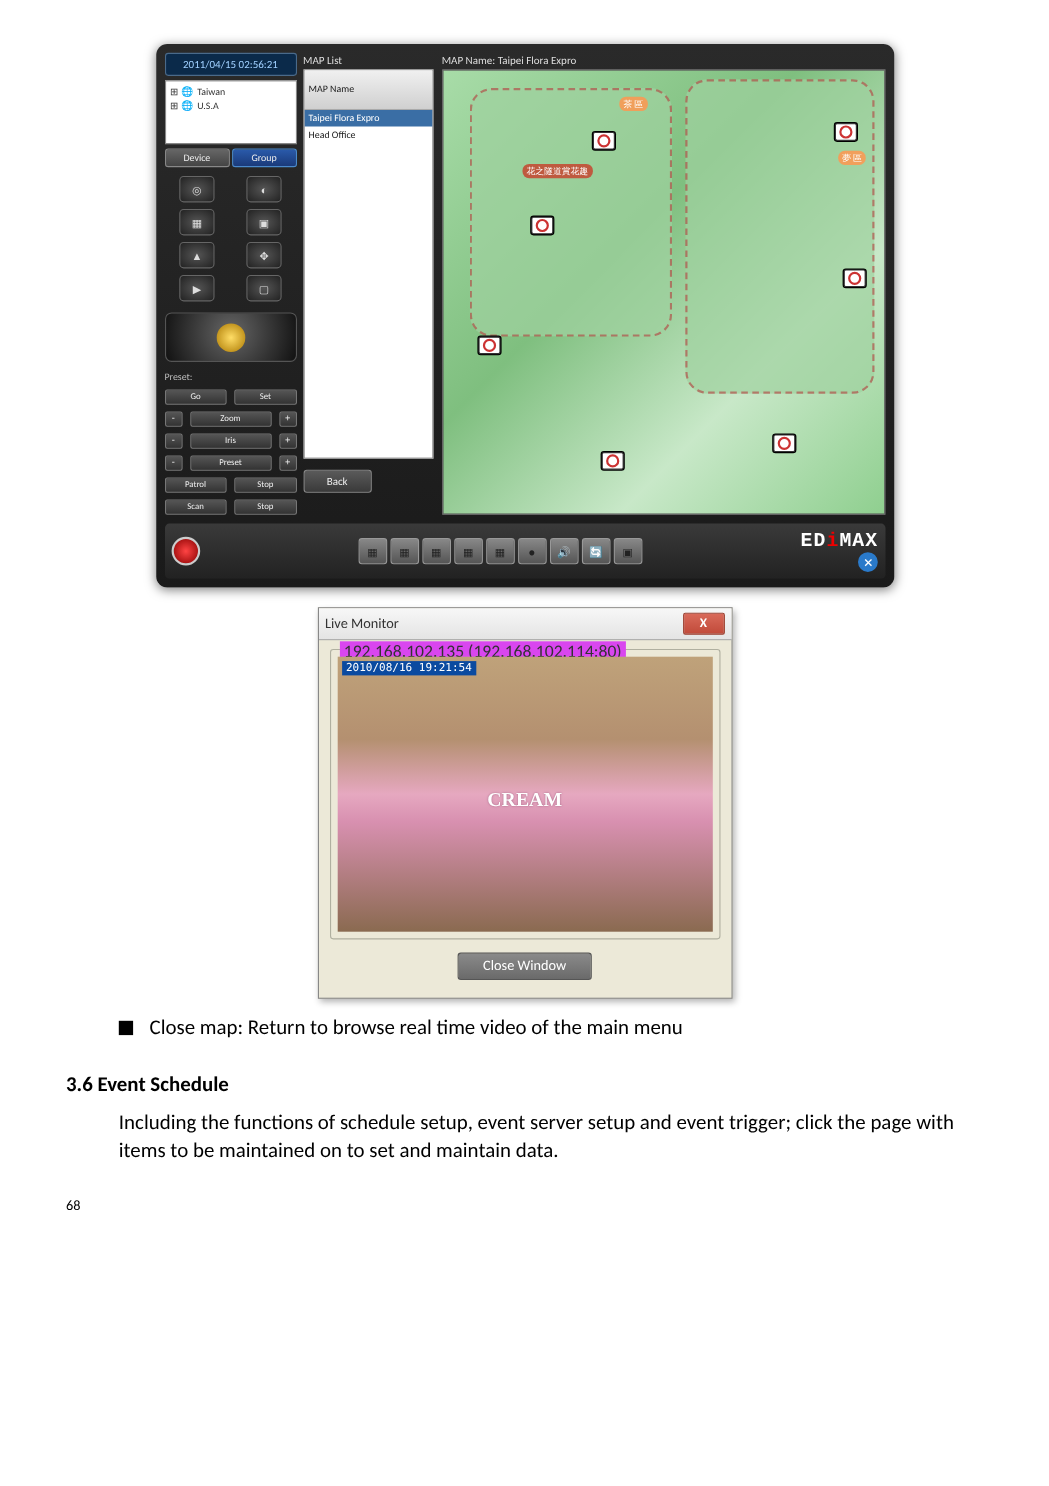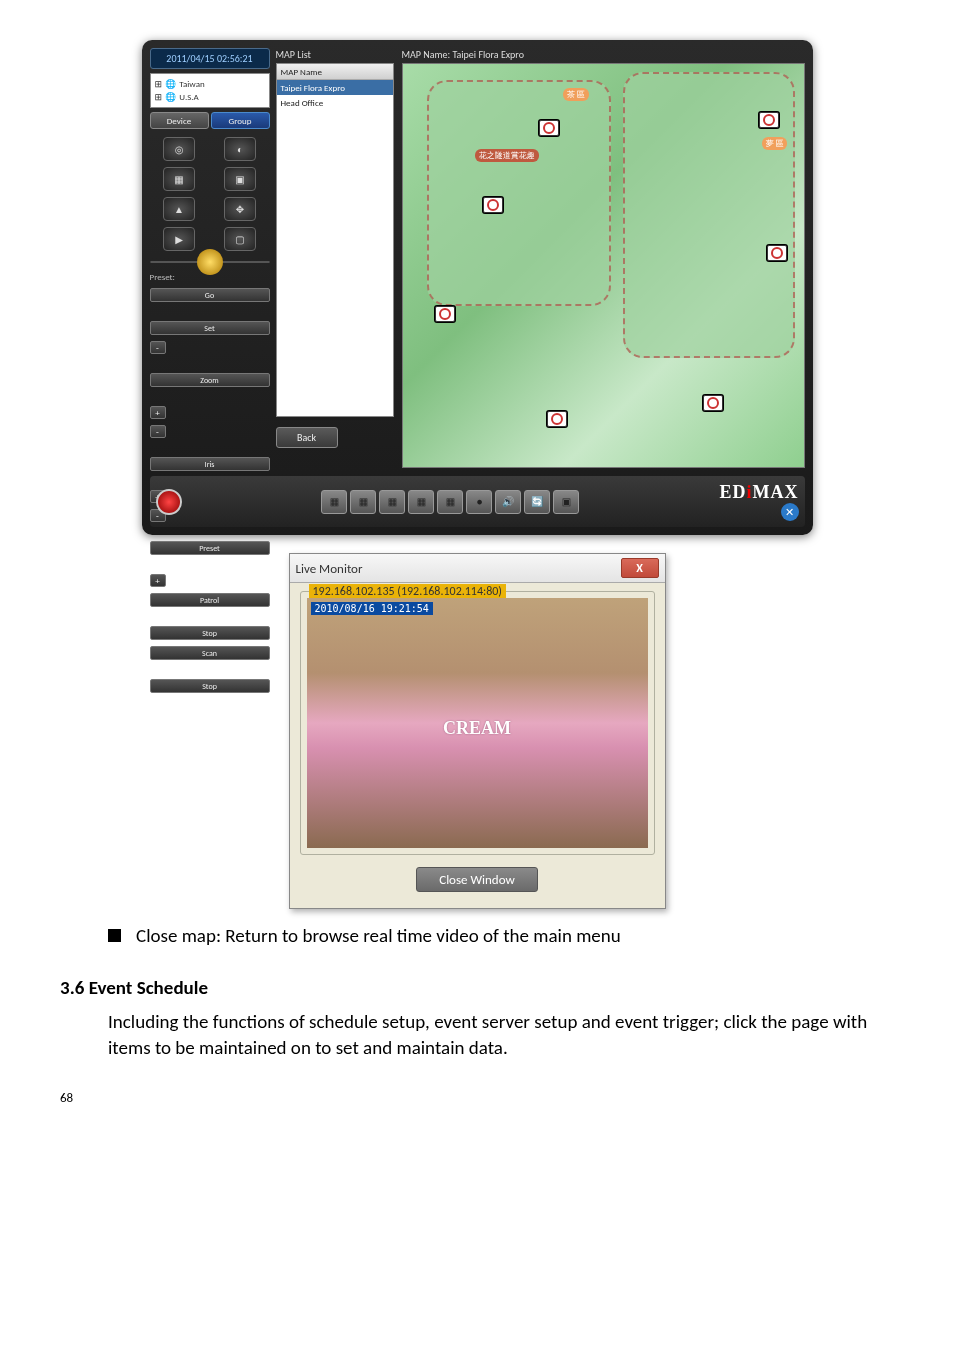--- a/index.html
+++ b/index.html
@@ -103,21 +103,21 @@
   .ptz-joy::before {
     content:"";
     position:absolute;
     left:50%; top:50%;
     width:26px; height:26px;
     border-radius:50%;
     background: radial-gradient(#ffdd66,#aa7700);
     transform: translate(-50%,-50%);
   }
   .preset-label { color:#bbb; font-size:9px; margin-top:2px; }
-  .mini-row { display:flex; gap:19px; margin-top:2px;flex-direction:column; }
+  .mini-row { display:flex; gap:7px; margin-top:2px; }
   .mini-btn {
     flex:1;
     background: linear-gradient(#555,#333);
     border:1px solid #777;
     border-radius:2px;
     color:#eee;
     font-size:8px;
     text-align:center;
     padding:1px 0;
   }
@@ -137,21 +137,21 @@
   .maplist-label { color:#ddd; font-size:10px; margin-bottom:2px; }
   .maplist-box {
     background:#fff;
     border:1px solid #888;
     height: 352px;
     color:#222;
   }
   .maplist-header {
     background: linear-gradient(#f0f0f0,#d0d0d0);
     border-bottom:1px solid #aaa;
-    padding:2px 4px;
+    padding:12px 4px;
     font-size:9px;
   }
   .maplist-item {
     padding:2px 4px;
     font-size:9px;
   }
   .maplist-item.selected {
     background:#3a6ea5;
     color:#fff;
   }
@@ -238,21 +238,21 @@
     background: linear-gradient(#888,#555);
     border:1px solid #999;
     border-radius:3px;
     display:flex;
     align-items:center;
     justify-content:center;
     color:#222;
     font-size:10px;
   }
   .brand {
-    font-family: Liberation Serif, serif;
+    font-family: Liberation Mono, monospace;
     font-weight: 900;
     color:#fff;
     font-size:18px;
     letter-spacing:1px;
   }
   .brand .dot { color:#e00; }
   .close-circle {
     width:18px; height:18px;
     border-radius:50%;
     background:#2a7aca;
@@ -327,23 +327,23 @@
   .live-group {
     border:1px solid #b0b0a0;
     border-radius:3px;
     padding:6px;
     background:#ece9d8;
     position:relative;
   }
   .live-group-legend {
     position:absolute;
     top:-8px; left:8px;
-    background:#eab308;
+    background:#d946ef;
     padding:0 4px;
-    font-size:12px;
+    font-size:16px;
     color:#333;
   }
   .live-video {
     width:100%;
     height:250px;
     background: linear-gradient(to bottom, #bfa27a 0%, #b49070 30%, #e6a8c0 50%, #d890b0 60%, #8a6a50 100%);
     position:relative;
     overflow:hidden;
   }
   .video-timestamp {

